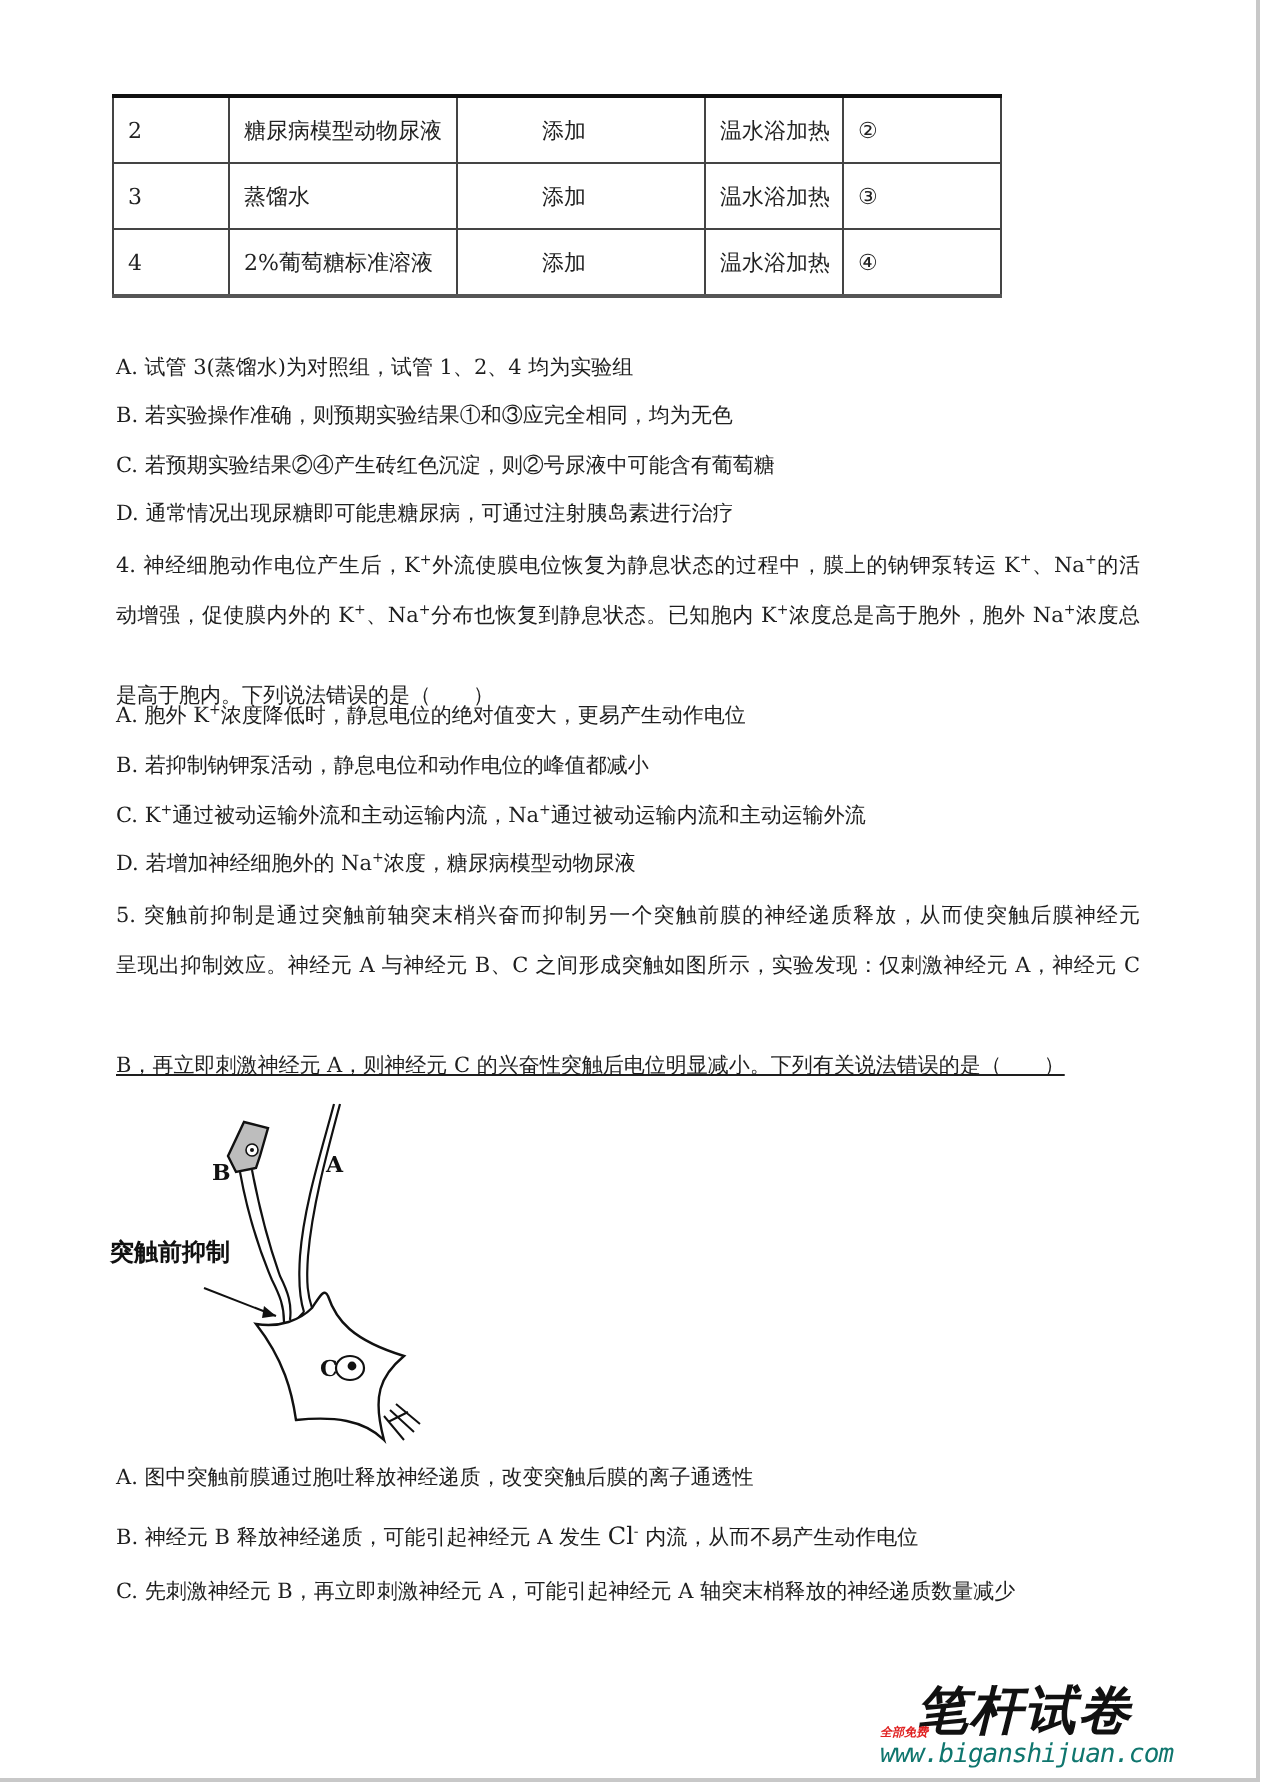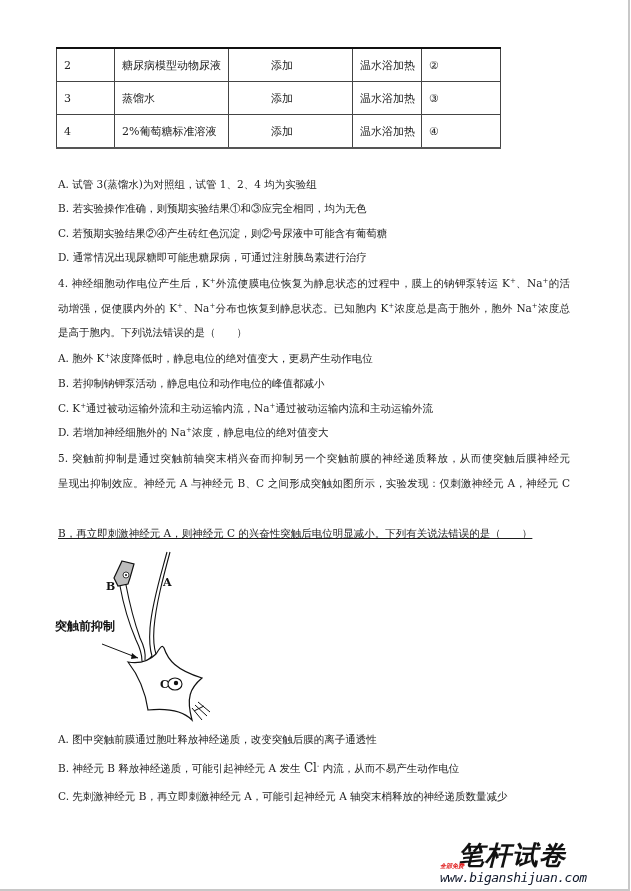--- a/index.html
+++ b/index.html
@@ -106,21 +106,21 @@
       font-weight: bold;
       color: #e02020;
       white-space: nowrap;
     }
     .wm-url {
       position: absolute;
       left: 0px;
       top: 32px;
       font-family: "DejaVu Sans Mono", "Liberation Mono", monospace;
       font-size: 13px;
-      color: #0f172a;
+      color: #0f766e;
       white-space: nowrap;
       letter-spacing: -0.5px;
     }
   </style>
 </head>
 <body>
 
 <div class="page">
 
   <table class="exp-table">
@@ -149,26 +149,26 @@
   </tbody>
     </table>
 
   <div class="line" style="top:177px;">A. 试管 3(蒸馏水)为对照组，试管 1、2、4 均为实验组</div>
   <div class="line" style="top:201px;">B. 若实验操作准确，则预期实验结果①和③应完全相同，均为无色</div>
   <div class="line" style="top:226px;">C. 若预期实验结果②④产生砖红色沉淀，则②号尿液中可能含有葡萄糖</div>
   <div class="line" style="top:250px;">D. 通常情况出现尿糖即可能患糖尿病，可通过注射胰岛素进行治疗</div>
 
   <div class="line justify" style="top:276px;"><span>4. 神经细胞动作电位产生后，K</span><sup>+</sup><span>外流使膜电位恢复为静息状态的过程中，膜上的钠钾泵转运 K</span><sup>+</sup><span>、Na</span><sup>+</sup><span>的活</span></div>
   <div class="line justify" style="top:301px;"><span>动增强，促使膜内外的 K</span><sup>+</sup><span>、Na</span><sup>+</sup><span>分布也恢复到静息状态。已知胞内 K</span><sup>+</sup><span>浓度总是高于胞外，胞外 Na</span><sup>+</sup><span>浓度总</span></div>
-  <div class="line" style="top:325px;">是高于胞内。下列说法错误的是（　　）</div>
+  <div class="line" style="top:341px;">是高于胞内。下列说法错误的是（　　）</div>
 
   <div class="line" style="top:351px;"><span>A. 胞外 K</span><sup>+</sup><span>浓度降低时，静息电位的绝对值变大，更易产生动作电位</span></div>
   <div class="line" style="top:376px;">B. 若抑制钠钾泵活动，静息电位和动作电位的峰值都减小</div>
   <div class="line" style="top:401px;"><span>C. K</span><sup>+</sup><span>通过被动运输外流和主动运输内流，Na</span><sup>+</sup><span>通过被动运输内流和主动运输外流</span></div>
-  <div class="line" style="top:425px;"><span>D. 若增加神经细胞外的 Na</span><sup>+</sup><span>浓度，静息电位的绝对值变大</span></div>
+  <div class="line" style="top:425px;"><span>D. 若增加神经细胞外的 Na</span><sup>+</sup><span>浓度，糖尿病模型动物尿液</span></div>
 
   <div class="line justify" style="top:451px;">5. 突触前抑制是通过突触前轴突末梢兴奋而抑制另一个突触前膜的神经递质释放，从而使突触后膜神经元</div>
   <div class="line justify" style="top:476px;">呈现出抑制效应。神经元 A 与神经元 B、C 之间形成突触如图所示，实验发现：仅刺激神经元 A，神经元 C</div>
   <div class="line" style="top:526px;text-decoration:underline;">B，再立即刺激神经元 A，则神经元 C 的兴奋性突触后电位明显减小。下列有关说法错误的是（　　）</div>
 
   <div class="diagram">
     <svg viewBox="0 0 190 180" xmlns="http://www.w3.org/2000/svg">
 
       <g>
         <path d="M70,13 L82,16 L78,30 L76,36 L66,38 L62,30 Z" fill="#bdbdbd" stroke="#111" stroke-width="1.2"></path>

